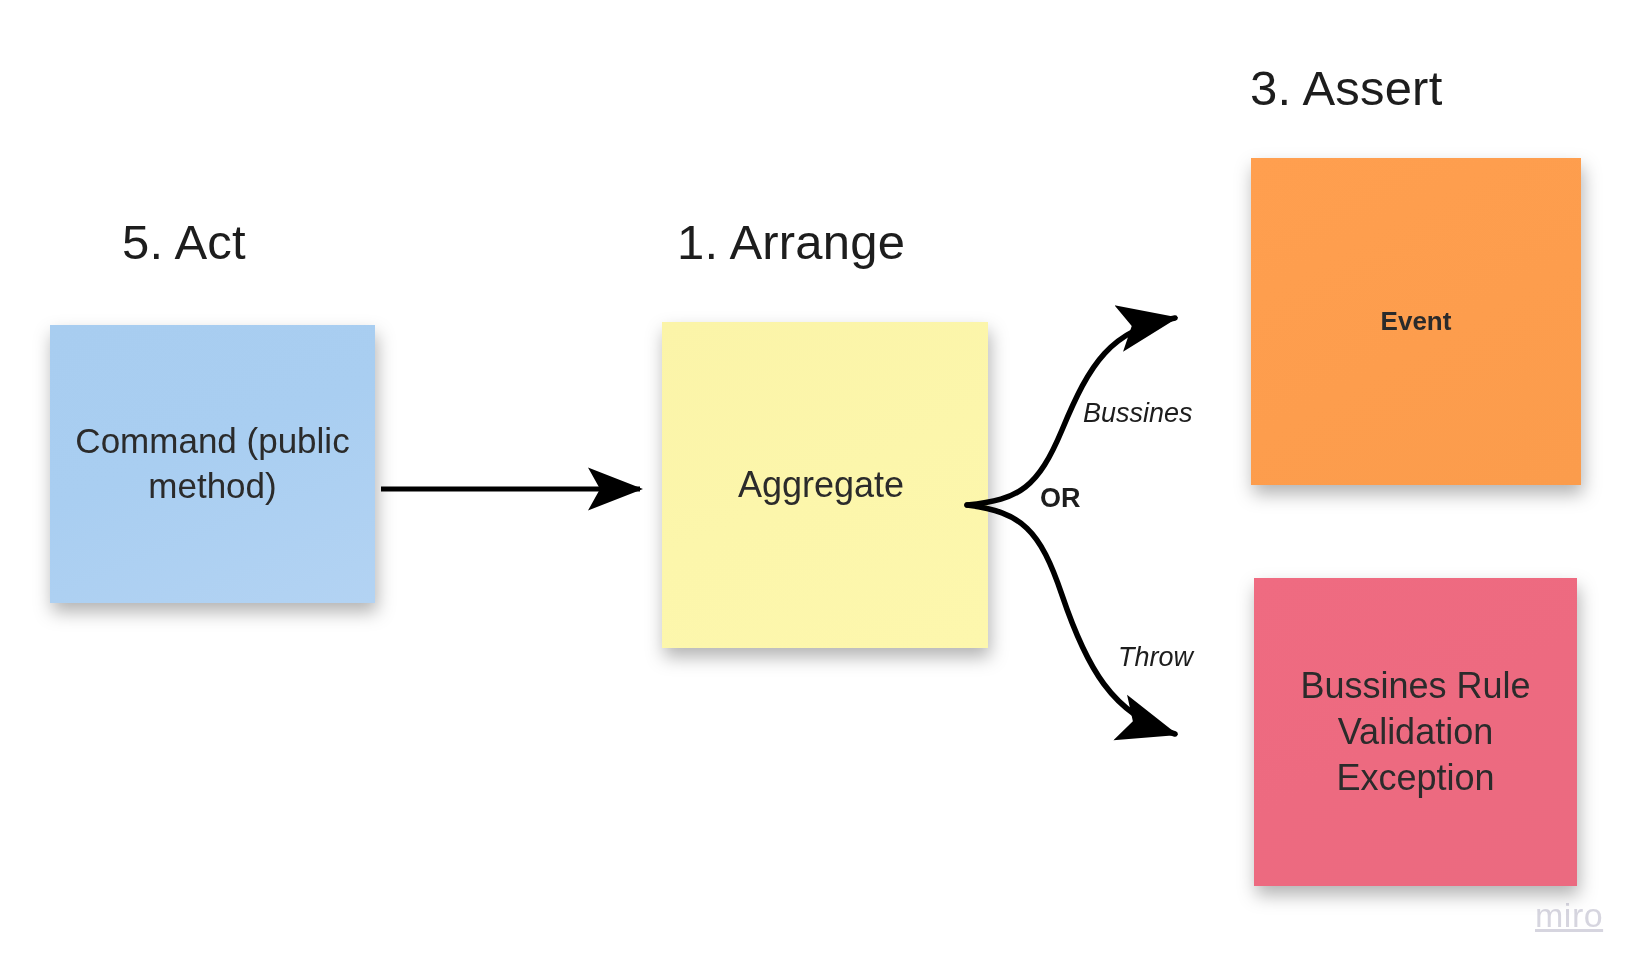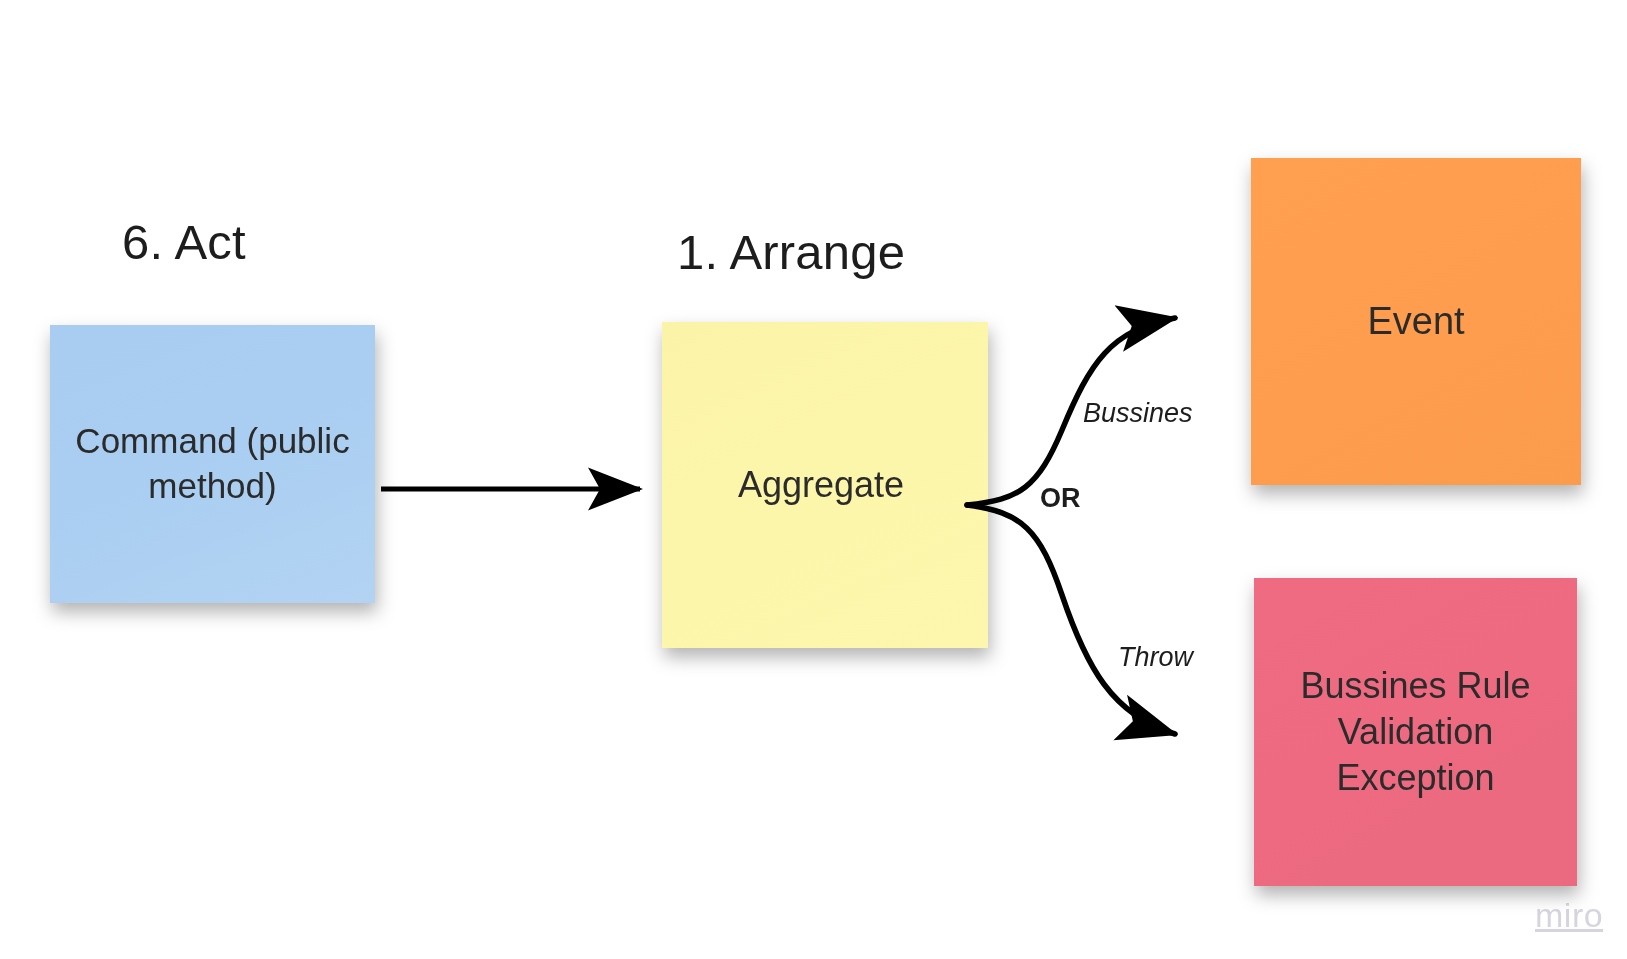--- a/index.html
+++ b/index.html
@@ -23,21 +23,21 @@
     position: absolute;
     font-family: "Liberation Sans", sans-serif;
     font-size: 49px;
     font-weight: 400;
     color: #1d1d1d;
     letter-spacing: 0.2px;
     white-space: nowrap;
     line-height: 1;
   }
   #heading-act     { left: 122px; top: 218px; }
-  #heading-arrange { left: 677px; top: 218px; margin-top: 10px; }
+  #heading-arrange { left: 677px; top: 218px; }
   #heading-assert  { left: 1250px; top: 64px; }
 
   
   .note {
     position: absolute;
     box-sizing: border-box;
     display: flex;
     align-items: center;
     justify-content: center;
     text-align: center;
@@ -62,21 +62,21 @@
   #note-event {
     left: 1251px; top: 158px; width: 330px; height: 327px;
     background: linear-gradient(150deg, #ff9f4f 0%, #fd9d4d 55%, #fb9c4c 100%);
   }
   #note-exception {
     left: 1254px; top: 578px; width: 323px; height: 308px;
     background: linear-gradient(150deg, #ef6b81 0%, #ed6a80 50%, #eb6a80 100%);
   }
   #note-command .note-text   { font-size: 35px; }
   #note-aggregate .note-text { font-size: 36px; }
-  #note-event .note-text     { font-size: 38px; }
+  #note-event .note-text     { font-size: 26px; font-weight: bold; }
   #note-exception .note-text { font-size: 36px; }
 
   
   #connectors {
     position: absolute;
     left: 0; top: 0;
     width: 1627px;
     height: 959px;
     pointer-events: none;
   }
@@ -103,24 +103,25 @@
     color: rgba(120,116,150,0.30);
     user-select: none;
     text-decoration: underline;
   }
 </style>
 </head>
 <body>
 
 <div id="canvas">
 
-  <div class="heading" id="heading-act">6. Act</div>
+  <div class="heading" id="heading-act">5. Act</div>
 
   <div class="heading" id="heading-arrange">1. Arrange</div>
 
+  <div class="heading" id="heading-assert">3. Assert</div>
 
   <div class="note" id="note-command">
     <span class="note-text">Command (public method)</span>
   </div>
 
   <div class="note" id="note-aggregate">
     <span class="note-text">Aggregate</span>
   </div>
 
   <div class="note" id="note-event">

